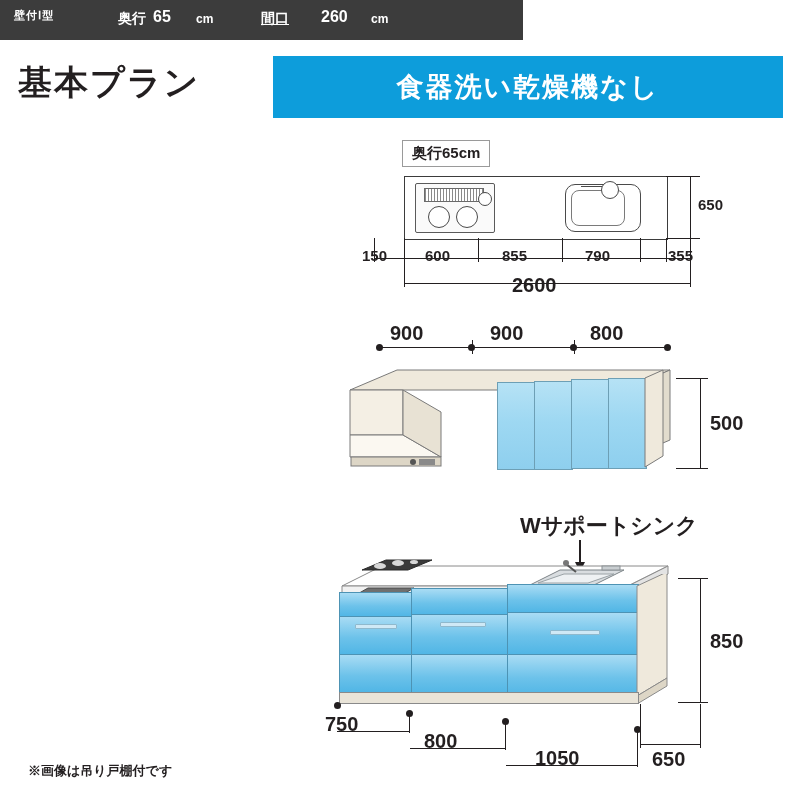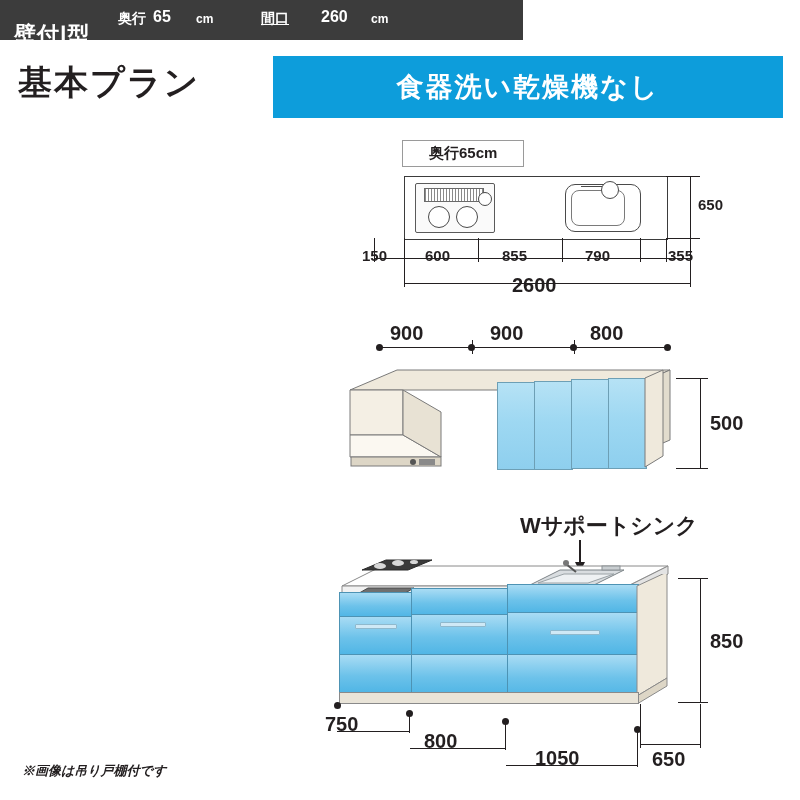--- a/index.html
+++ b/index.html
@@ -1,58 +1,58 @@
 <!DOCTYPE html>
 <html><head>
 <meta charset="utf-8">
 <style>
   html,body{margin:0;padding:0;}
   body{width:800px;height:800px;background:#ffffff;font-family:"Liberation Sans",sans-serif;color:#231f20;position:relative;overflow:hidden;}
 
   
   .hdr-bar{position:absolute;left:0;top:0;width:243px;height:40px;background:#3c3c3c;}
-  .hdr-bar .t1{position:absolute;left:14px;top:8px;color:#fff;font-size:22px;font-weight:bold;letter-spacing:1px;margin-top:12px;}
+  .hdr-bar .t1{position:absolute;left:14px;top:8px;color:#fff;font-size:11px;font-weight:bold;letter-spacing:1px;}
   .hdr-bar .t2{position:absolute;left:118px;top:10px;color:#fff;font-size:14px;font-weight:bold;}
   .hdr-bar .t3{position:absolute;left:153px;top:8px;color:#fff;font-size:16px;font-weight:bold;}
   .hdr-bar .t4{position:absolute;left:196px;top:12px;color:#fff;font-size:12px;font-weight:bold;}
   .hdr-bar2{position:absolute;left:243px;top:0;width:280px;height:40px;background:#3c3c3c;}
   .hdr-bar2 .s1{position:absolute;left:18px;top:10px;color:#fff;font-size:14px;font-weight:bold;text-decoration:underline;}
   .hdr-bar2 .s2{position:absolute;left:78px;top:8px;color:#fff;font-size:16px;font-weight:bold;}
   .hdr-bar2 .s3{position:absolute;left:128px;top:12px;color:#fff;font-size:12px;font-weight:bold;}
 
   .plan-title{position:absolute;left:18px;top:60px;font-size:34px;font-weight:bold;letter-spacing:2px;color:#231f20;}
 
   .blue-banner{position:absolute;left:273px;top:56px;width:510px;height:62px;background:#0d9ddb;}
   .blue-banner span{position:absolute;left:50%;top:50%;transform:translate(-50%,-50%);color:#fff;font-size:27px;font-weight:bold;letter-spacing:2px;white-space:nowrap;}
   .dimtxt{position:absolute;font-size:15px;font-weight:bold;color:#231f20;white-space:nowrap;}
   .bigdim{position:absolute;font-size:20px;font-weight:bold;color:#231f20;white-space:nowrap;}
   .line-h{position:absolute;height:1px;background:#231f20;}
   .line-v{position:absolute;width:1px;background:#231f20;}
   .tick{position:absolute;width:1px;background:#231f20;}
 
-  .boxlabel{position:absolute;border:1px solid #9a9a9a;background:#fff;font-size:15px;font-weight:bold;padding:3px 26px;color:#231f20;white-space:nowrap;}
+  .boxlabel{position:absolute;border:1px solid #9a9a9a;background:#fff;font-size:15px;font-weight:bold;padding:3px 9px;color:#231f20;white-space:nowrap;}
 
   
   #planview{position:absolute;left:404px;top:176px;width:262px;height:62px;border:1.2px solid #3b3b3b;background:#fff;}
   .cooktop{position:absolute;left:10px;top:6px;width:78px;height:48px;border:1px solid #5a5a5a;background:#fafafa;border-radius:2px;}
   .burner{position:absolute;border:1.4px solid #4a4a4a;border-radius:50%;background:#fff;}
   .grill{position:absolute;left:8px;top:4px;width:58px;height:12px;border:1px solid #6a6a6a;background:repeating-linear-gradient(to right,#8a8a8a 0 1px,#fff 1px 3px);}
   .sinkbowl{position:absolute;left:160px;top:7px;width:74px;height:46px;border:1.6px solid #4a4a4a;border-radius:10px;background:#fff;}
   .sinkbowl2{position:absolute;left:166px;top:13px;width:52px;height:34px;border:1.2px solid #7a7a7a;border-radius:8px;}
   .faucet{position:absolute;left:196px;top:4px;width:16px;height:16px;border:1.4px solid #4a4a4a;border-radius:50%;background:#fff;}
   .faucet-stem{position:absolute;left:176px;top:9px;width:22px;height:1.4px;background:#4a4a4a;}
 
   
   .ucab-door{position:absolute;background:linear-gradient(to bottom,#b6e2f5 0%,#9ed8f2 45%,#8ecfee 100%);border:1px solid #6d9fb5;}
 
   
   .bcab-door{position:absolute;background:linear-gradient(to bottom,#a9dcf4 0%,#6cc2ea 55%,#4fb5e5 100%);border:1px solid #4d93b4;}
   .handle{position:absolute;height:3px;background:#cfe9f6;border:1px solid #8fb9cd;border-radius:1px;}
 
-  .footnote{position:absolute;left:22px;top:762px;font-size:13px;color:#231f20;font-weight:bold;font-style:italic;}
+  .footnote{position:absolute;left:28px;top:762px;font-size:13px;color:#231f20;font-weight:bold;}
   .dot{position:absolute;width:7px;height:7px;border-radius:50%;background:#231f20;}
 </style>
 </head>
 <body>
 
 <div class="hdr-bar">
   <span class="t1">壁付Ⅰ型</span>
   <span class="t2">奥行</span>
   <span class="t3">65</span>
   <span class="t4">cm</span>

